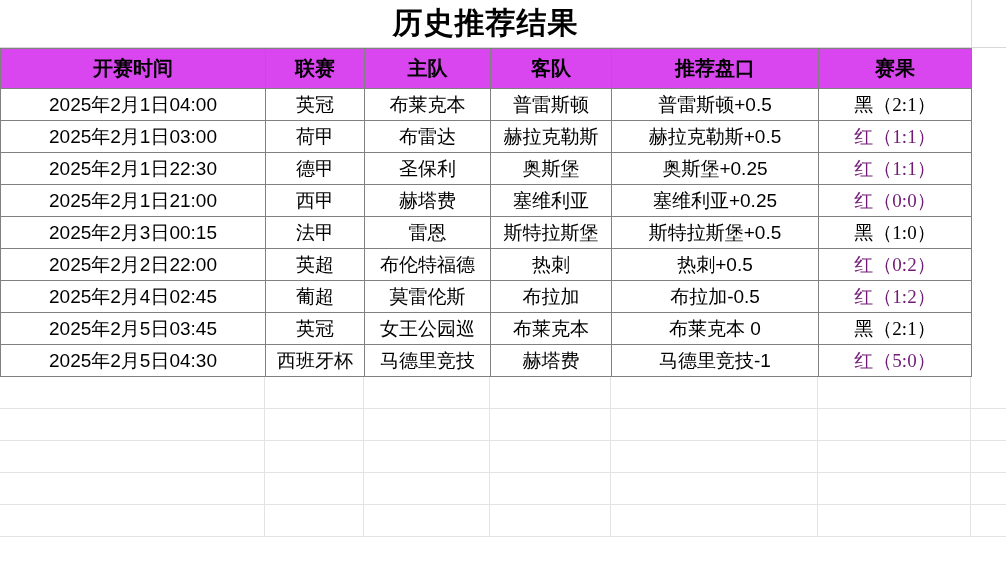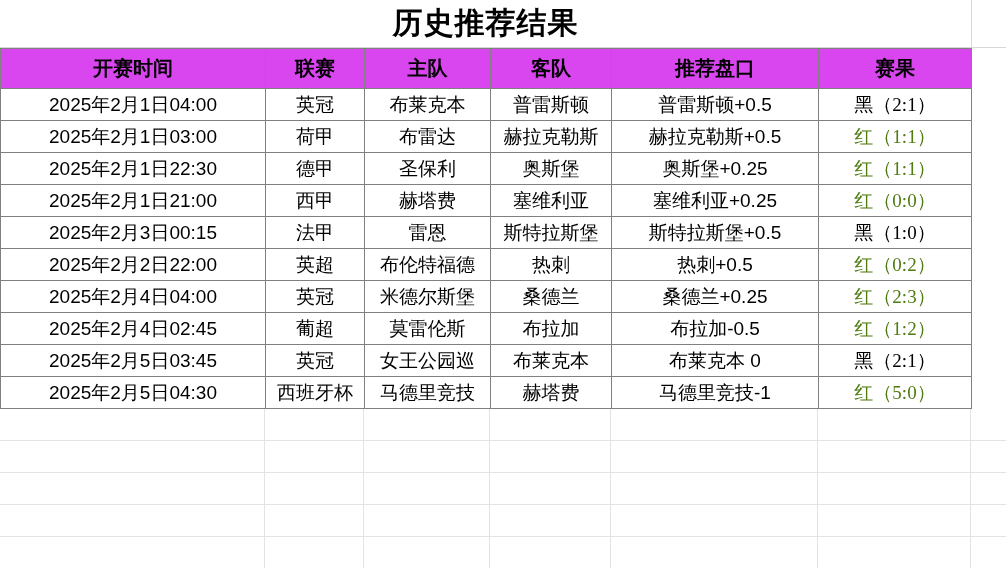--- a/index.html
+++ b/index.html
@@ -74,21 +74,21 @@
   col.c3 { width: 121px; }
   col.c4 { width: 207px; }
   col.c5 { width: 153px; }
 
   .res {
     display: inline-block;
     min-width: 100%;
     text-align: center;
     font-family: Liberation Serif, serif;
   }
-  .res-red { color: #4d7c0f; }
+  .res-red { color: #701a75; }
   .res-black { color: #000000; }
 
   
   .empty-area {
     position: relative;
     width: 1006px;
   }
   .empty-row {
     display: flex;
     height: 32px;
@@ -179,28 +179,20 @@
       </tr>
       <tr>
         <td>2025年2月2日22:00</td>
         <td>英超</td>
         <td>布伦特福德</td>
         <td>热刺</td>
         <td>热刺+0.5</td>
         <td><span class="res res-red">红（0:2）</span></td>
       </tr>
       <tr>
-        <td>2025年2月4日04:00</td>
-        <td>英冠</td>
-        <td>米德尔斯堡</td>
-        <td>桑德兰</td>
-        <td>桑德兰+0.25</td>
-        <td><span class="res res-red">红（2:3）</span></td>
-      </tr>
-      <tr>
         <td>2025年2月4日02:45</td>
         <td>葡超</td>
         <td>莫雷伦斯</td>
         <td>布拉加</td>
         <td>布拉加-0.5</td>
         <td><span class="res res-red">红（1:2）</span></td>
       </tr>
       <tr>
         <td>2025年2月5日03:45</td>
         <td>英冠</td>

